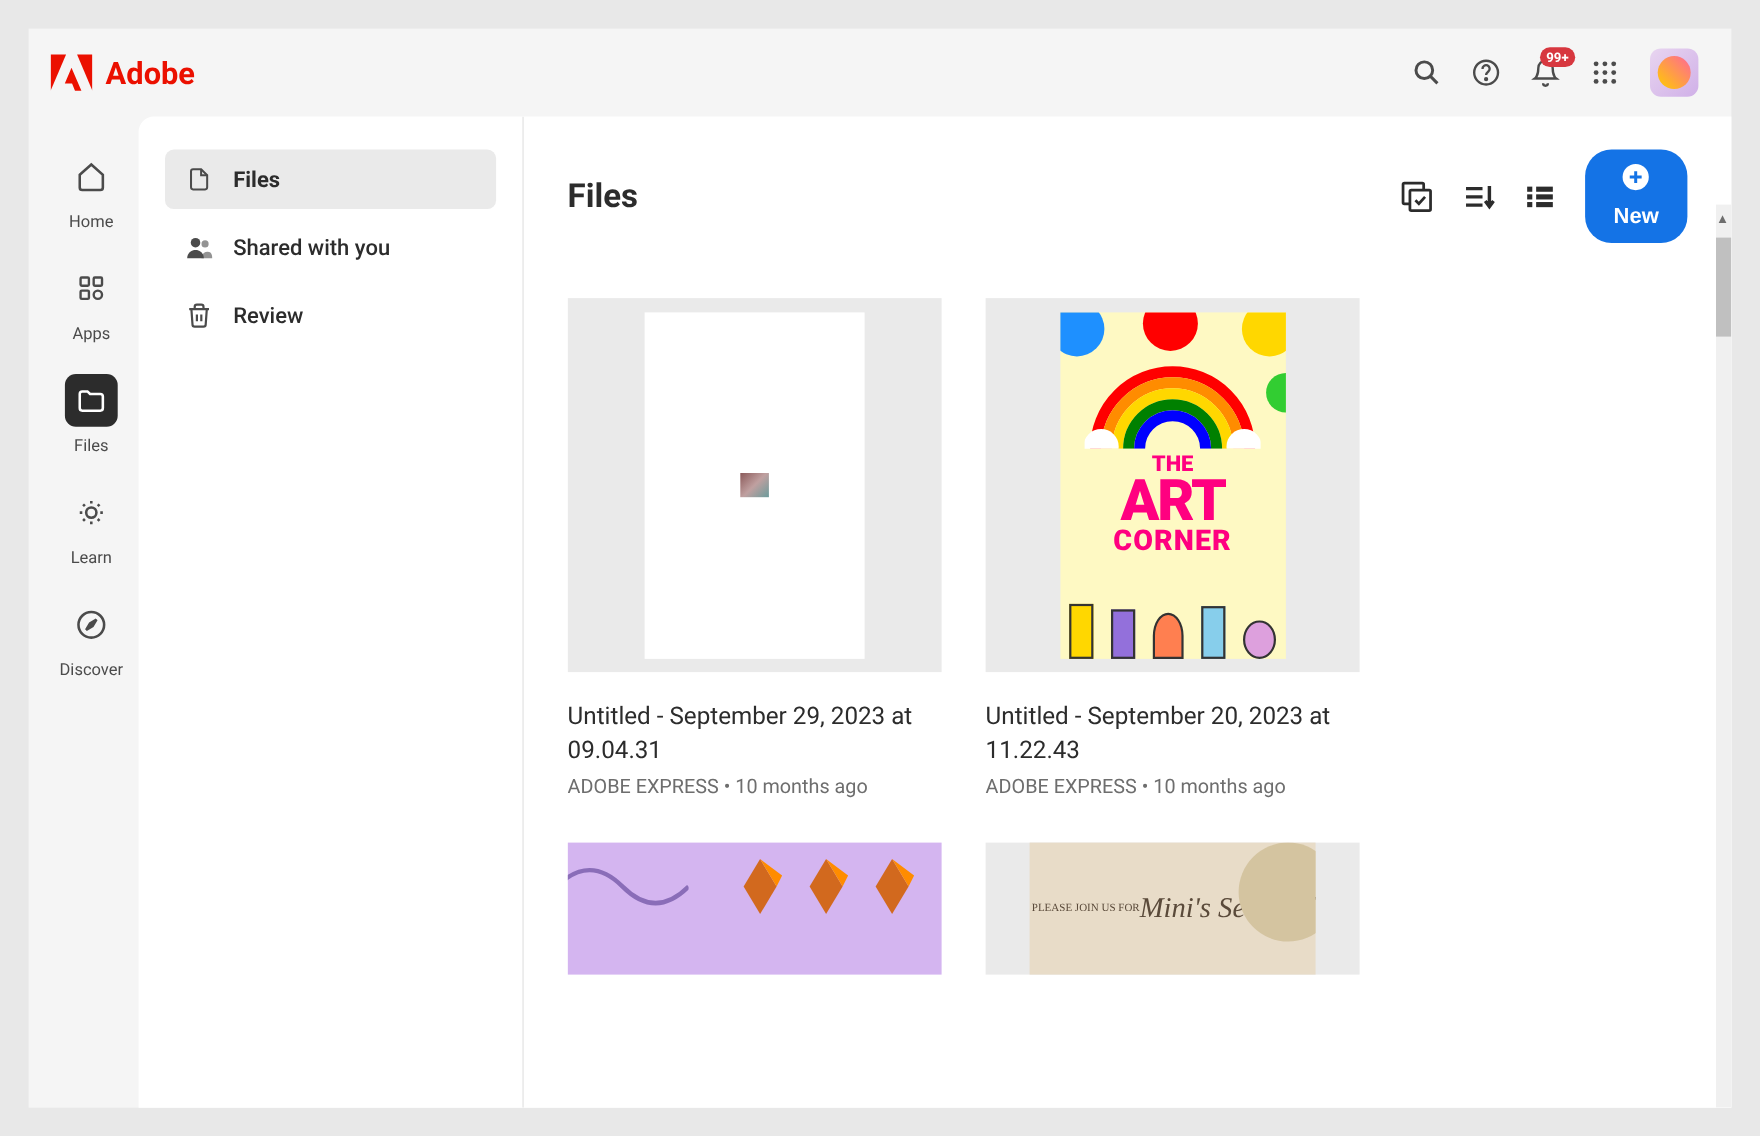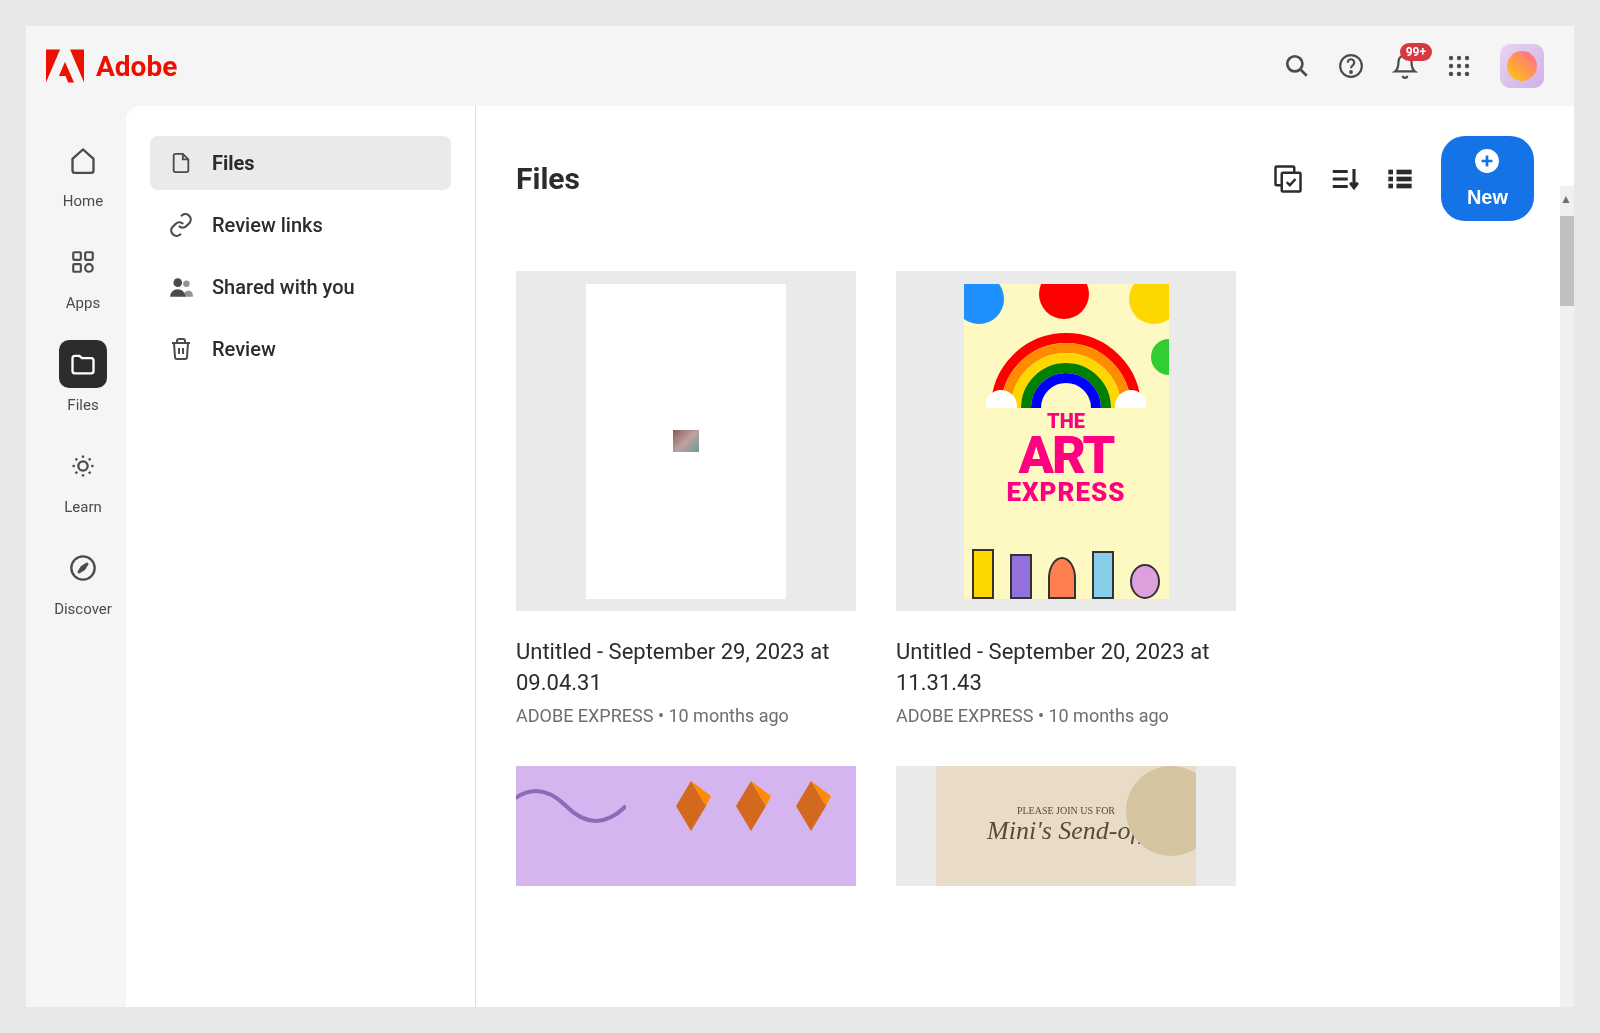--- a/index.html
+++ b/index.html
@@ -302,21 +302,21 @@
     }
     .thumb-sendoff {
       width: 260px;
       height: 120px;
       background: #e8dcc8;
       position: relative;
       overflow: hidden;
       display: flex;
       align-items: center;
       justify-content: center;
-      flex-direction: column;
+      flex-direction: row;
     }
     .sendoff-small {
       font-size: 10px;
       color: #5a4a3a;
       font-family: serif;
     }
     .sendoff-script {
       font-size: 26px;
       color: #5a4a3a;
       font-family: cursive;
@@ -458,29 +458,20 @@
     <div class="main-panel">
       <div class="sidebar">
         <div class="sidebar-item active">
           <div class="sidebar-icon">
             <svg width="22" height="26" viewBox="0 0 24 24" fill="none" stroke="currentColor" stroke-width="2">
                 <path d="M14 2H6a2 2 0 00-2 2v16a2 2 0 002 2h12a2 2 0 002-2V8l-6-6z"></path>
                 <path d="M14 2v6h6"></path>
               </svg>
           </div>
           <span class="sidebar-label">Files</span>
-        </div>
-        <div class="sidebar-item">
-          <div class="sidebar-icon">
-            <svg width="26" height="26" viewBox="0 0 24 24" fill="none" stroke="currentColor" stroke-width="2">
-                <path d="M10 13a5 5 0 007 0l3-3a5 5 0 00-7-7l-1 1"></path>
-                <path d="M14 11a5 5 0 00-7 0l-3 3a5 5 0 007 7l1-1"></path>
-              </svg>
-          </div>
-          <span class="sidebar-label">Review links</span>
         </div>
         <div class="sidebar-item">
           <div class="sidebar-icon">
             <svg width="28" height="26" viewBox="0 0 24 24" fill="currentColor">
                 <circle cx="9" cy="8" r="4"></circle>
                 <path d="M2 21c0-4 3-7 7-7s7 3 7 7H2z"></path>
                 <circle cx="17" cy="9" r="3" opacity="0.6"></circle>
                 <path d="M14 21c0-3 2-5.5 5-5.5s4 2 4 5.5h-9z" opacity="0.6"></path>
               </svg>
           </div>
@@ -566,32 +557,32 @@
                     <path d="M20,80 A60,60 0 0,1 140,80" fill="none" stroke="#ff8c00" stroke-width="10"></path>
                     <path d="M30,80 A50,50 0 0,1 130,80" fill="none" stroke="#ffd700" stroke-width="10"></path>
                     <path d="M40,80 A40,40 0 0,1 120,80" fill="none" stroke="#008000" stroke-width="10"></path>
                     <path d="M50,80 A30,30 0 0,1 110,80" fill="none" stroke="#0000ff" stroke-width="10"></path>
                     <circle cx="15" cy="78" r="16" fill="white"></circle>
                     <circle cx="145" cy="78" r="16" fill="white"></circle>
                   </svg>
                 <div class="art-title">
                   <span class="the">THE</span>
                   <span class="art">ART</span>
-                  <span class="corner">EXPRESS</span>
+                  <span class="corner">CORNER</span>
                 </div>
                 <div style="position:absolute;bottom:0;left:0;right:0;height:70px;display:flex;justify-content:space-around;align-items:flex-end;">
                   <div style="width:22px;height:50px;background:#ffd700;border:2px solid #333;"></div>
                   <div style="width:22px;height:45px;background:#9370db;border:2px solid #333;"></div>
                   <div style="width:28px;height:42px;background:#ff7f50;border-radius:50% 50% 0 0;border:2px solid #333;"></div>
                   <div style="width:22px;height:48px;background:#87ceeb;border:2px solid #333;"></div>
                   <div style="width:30px;height:35px;background:#dda0dd;border-radius:50%;border:2px solid #333;"></div>
                 </div>
               </div>
             </div>
-            <div class="file-title">Untitled - September 20, 2023 at 11.31.43</div>
+            <div class="file-title">Untitled - September 20, 2023 at 11.22.43</div>
             <div class="file-meta">ADOBE EXPRESS • 10 months ago</div>
           </div>
 
           <div class="file-card">
             <div class="thumb" style="height:120px;padding:0;background:transparent;">
               <div class="thumb-purple">
                 <svg style="position:absolute;top:-10px;left:-10px;" width="120" height="120">
                     <path d="M0,50 Q30,20 60,50 Q90,80 120,50" fill="none" stroke="#8a6db8" stroke-width="4"></path>
                   </svg>
                 <svg class="origami" style="top:10px;right:140px;" viewBox="0 0 50 60">

